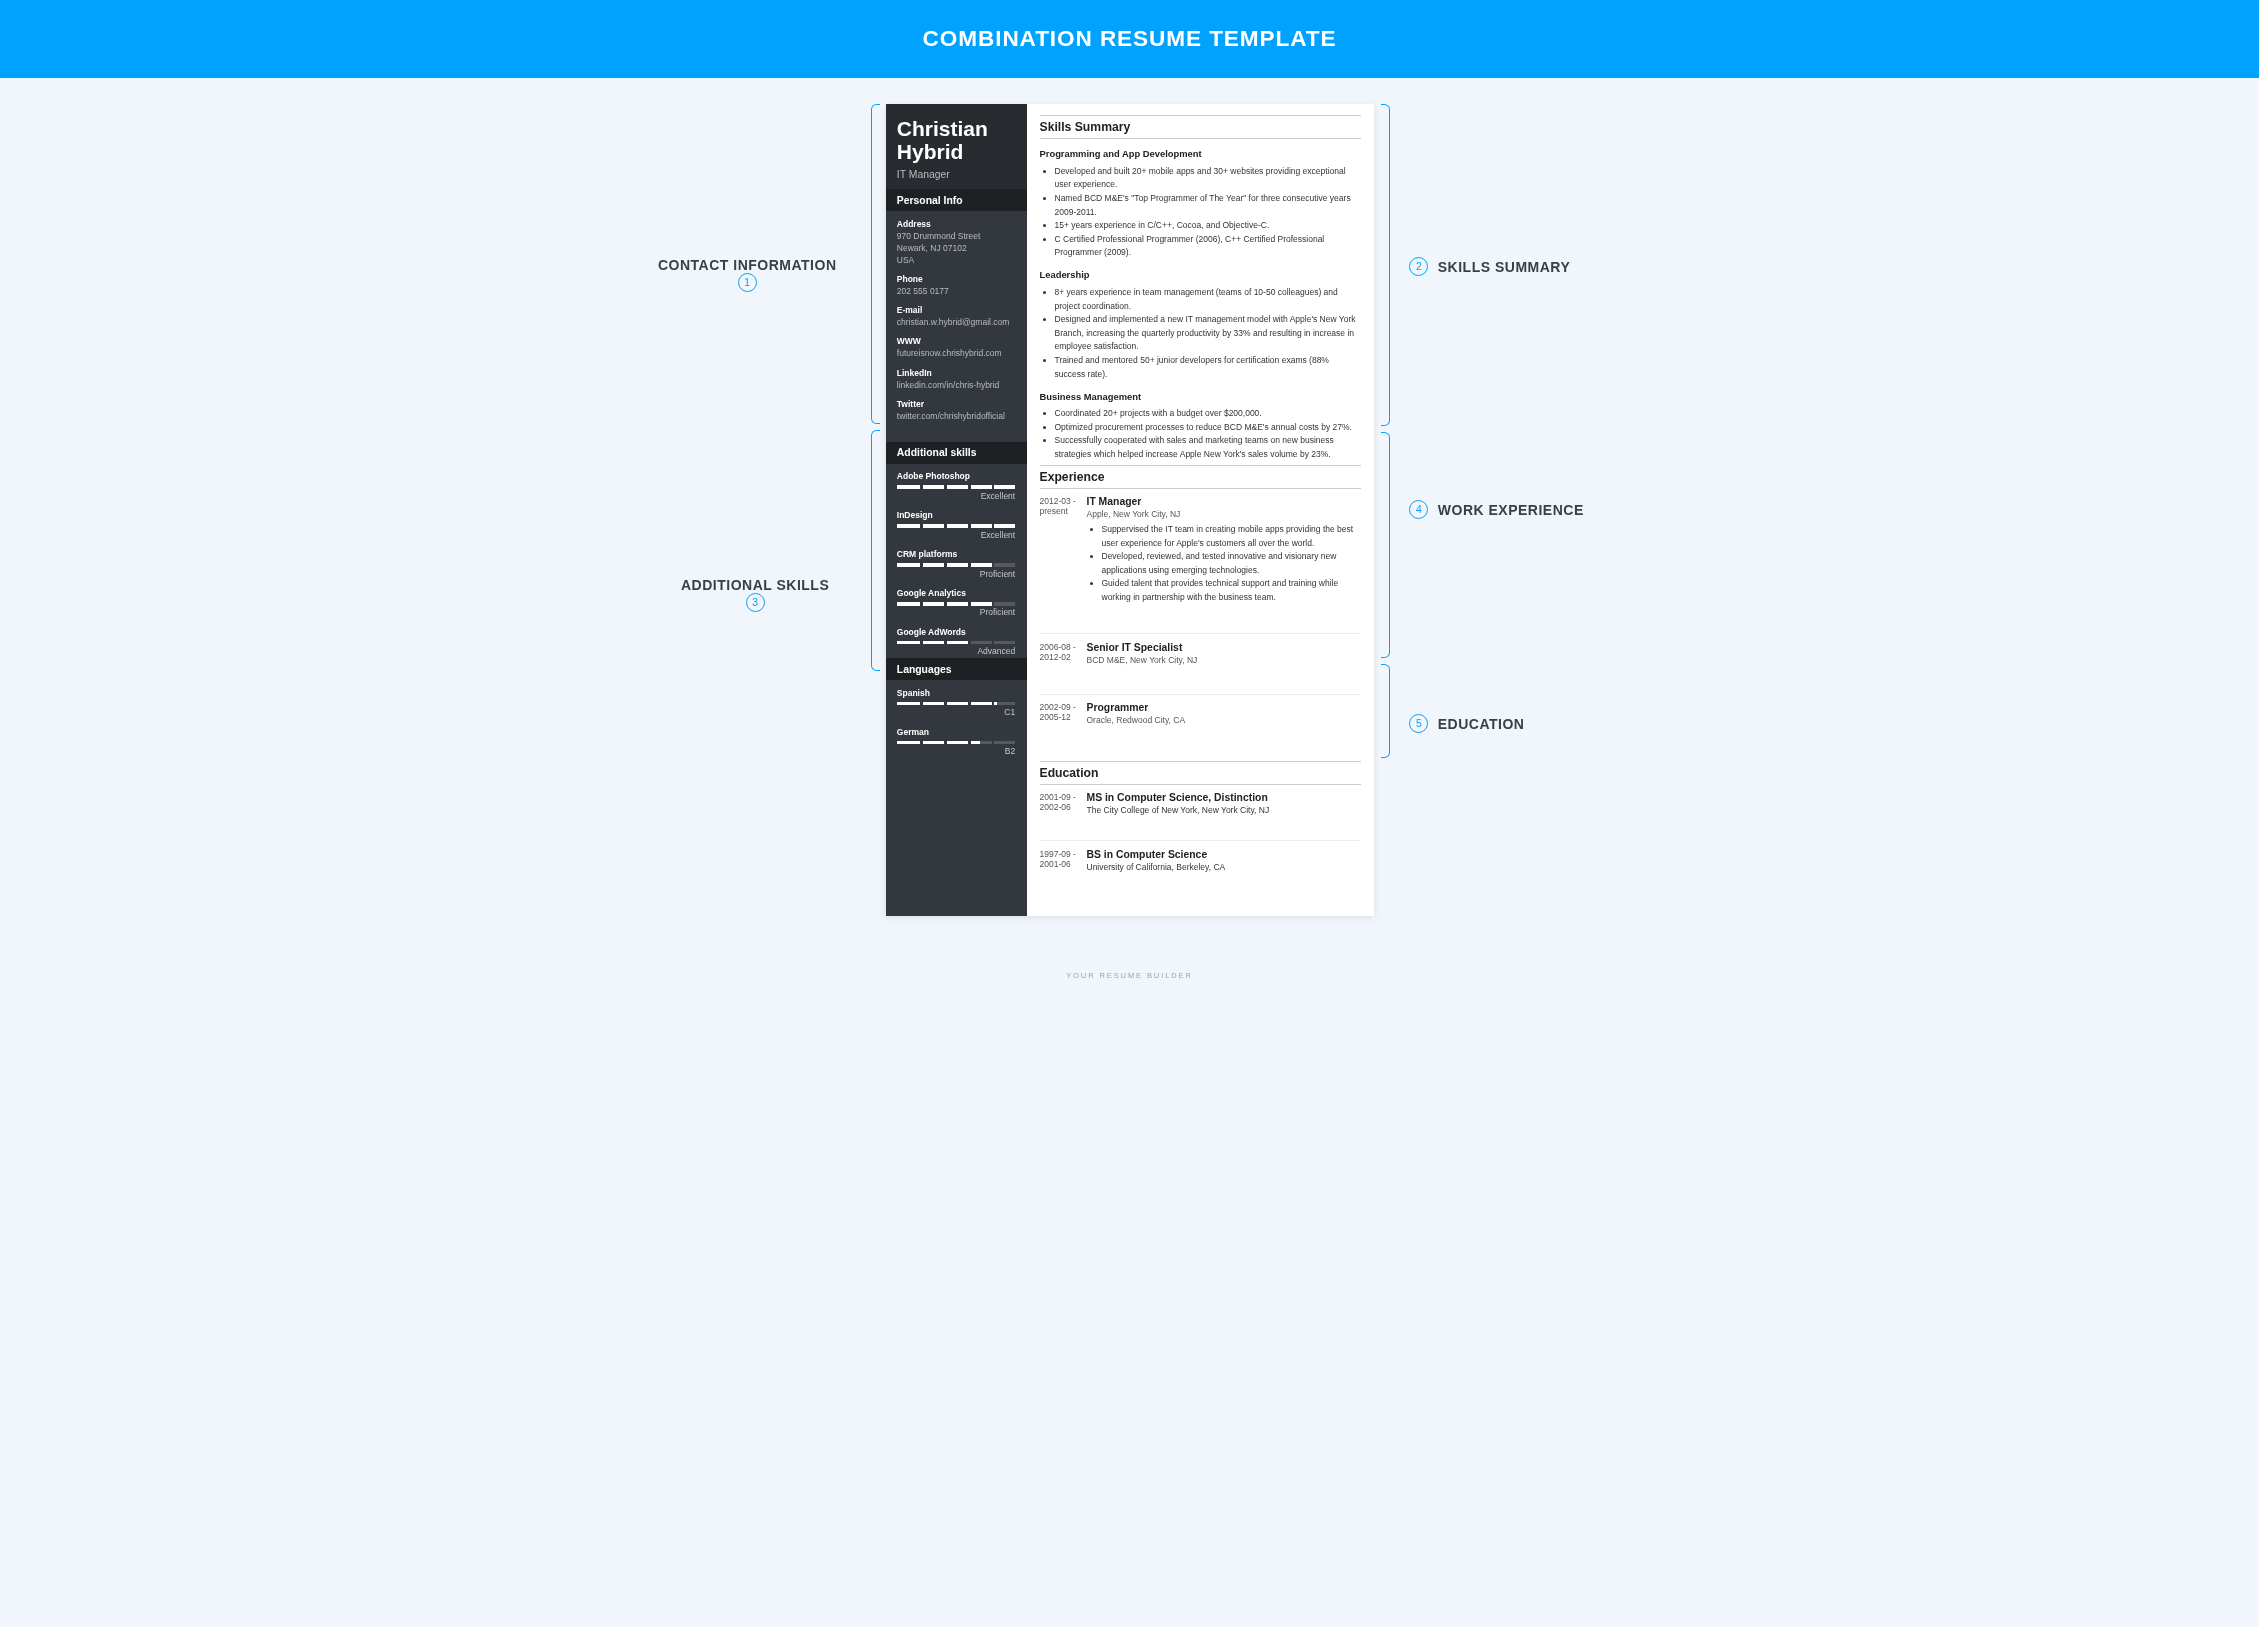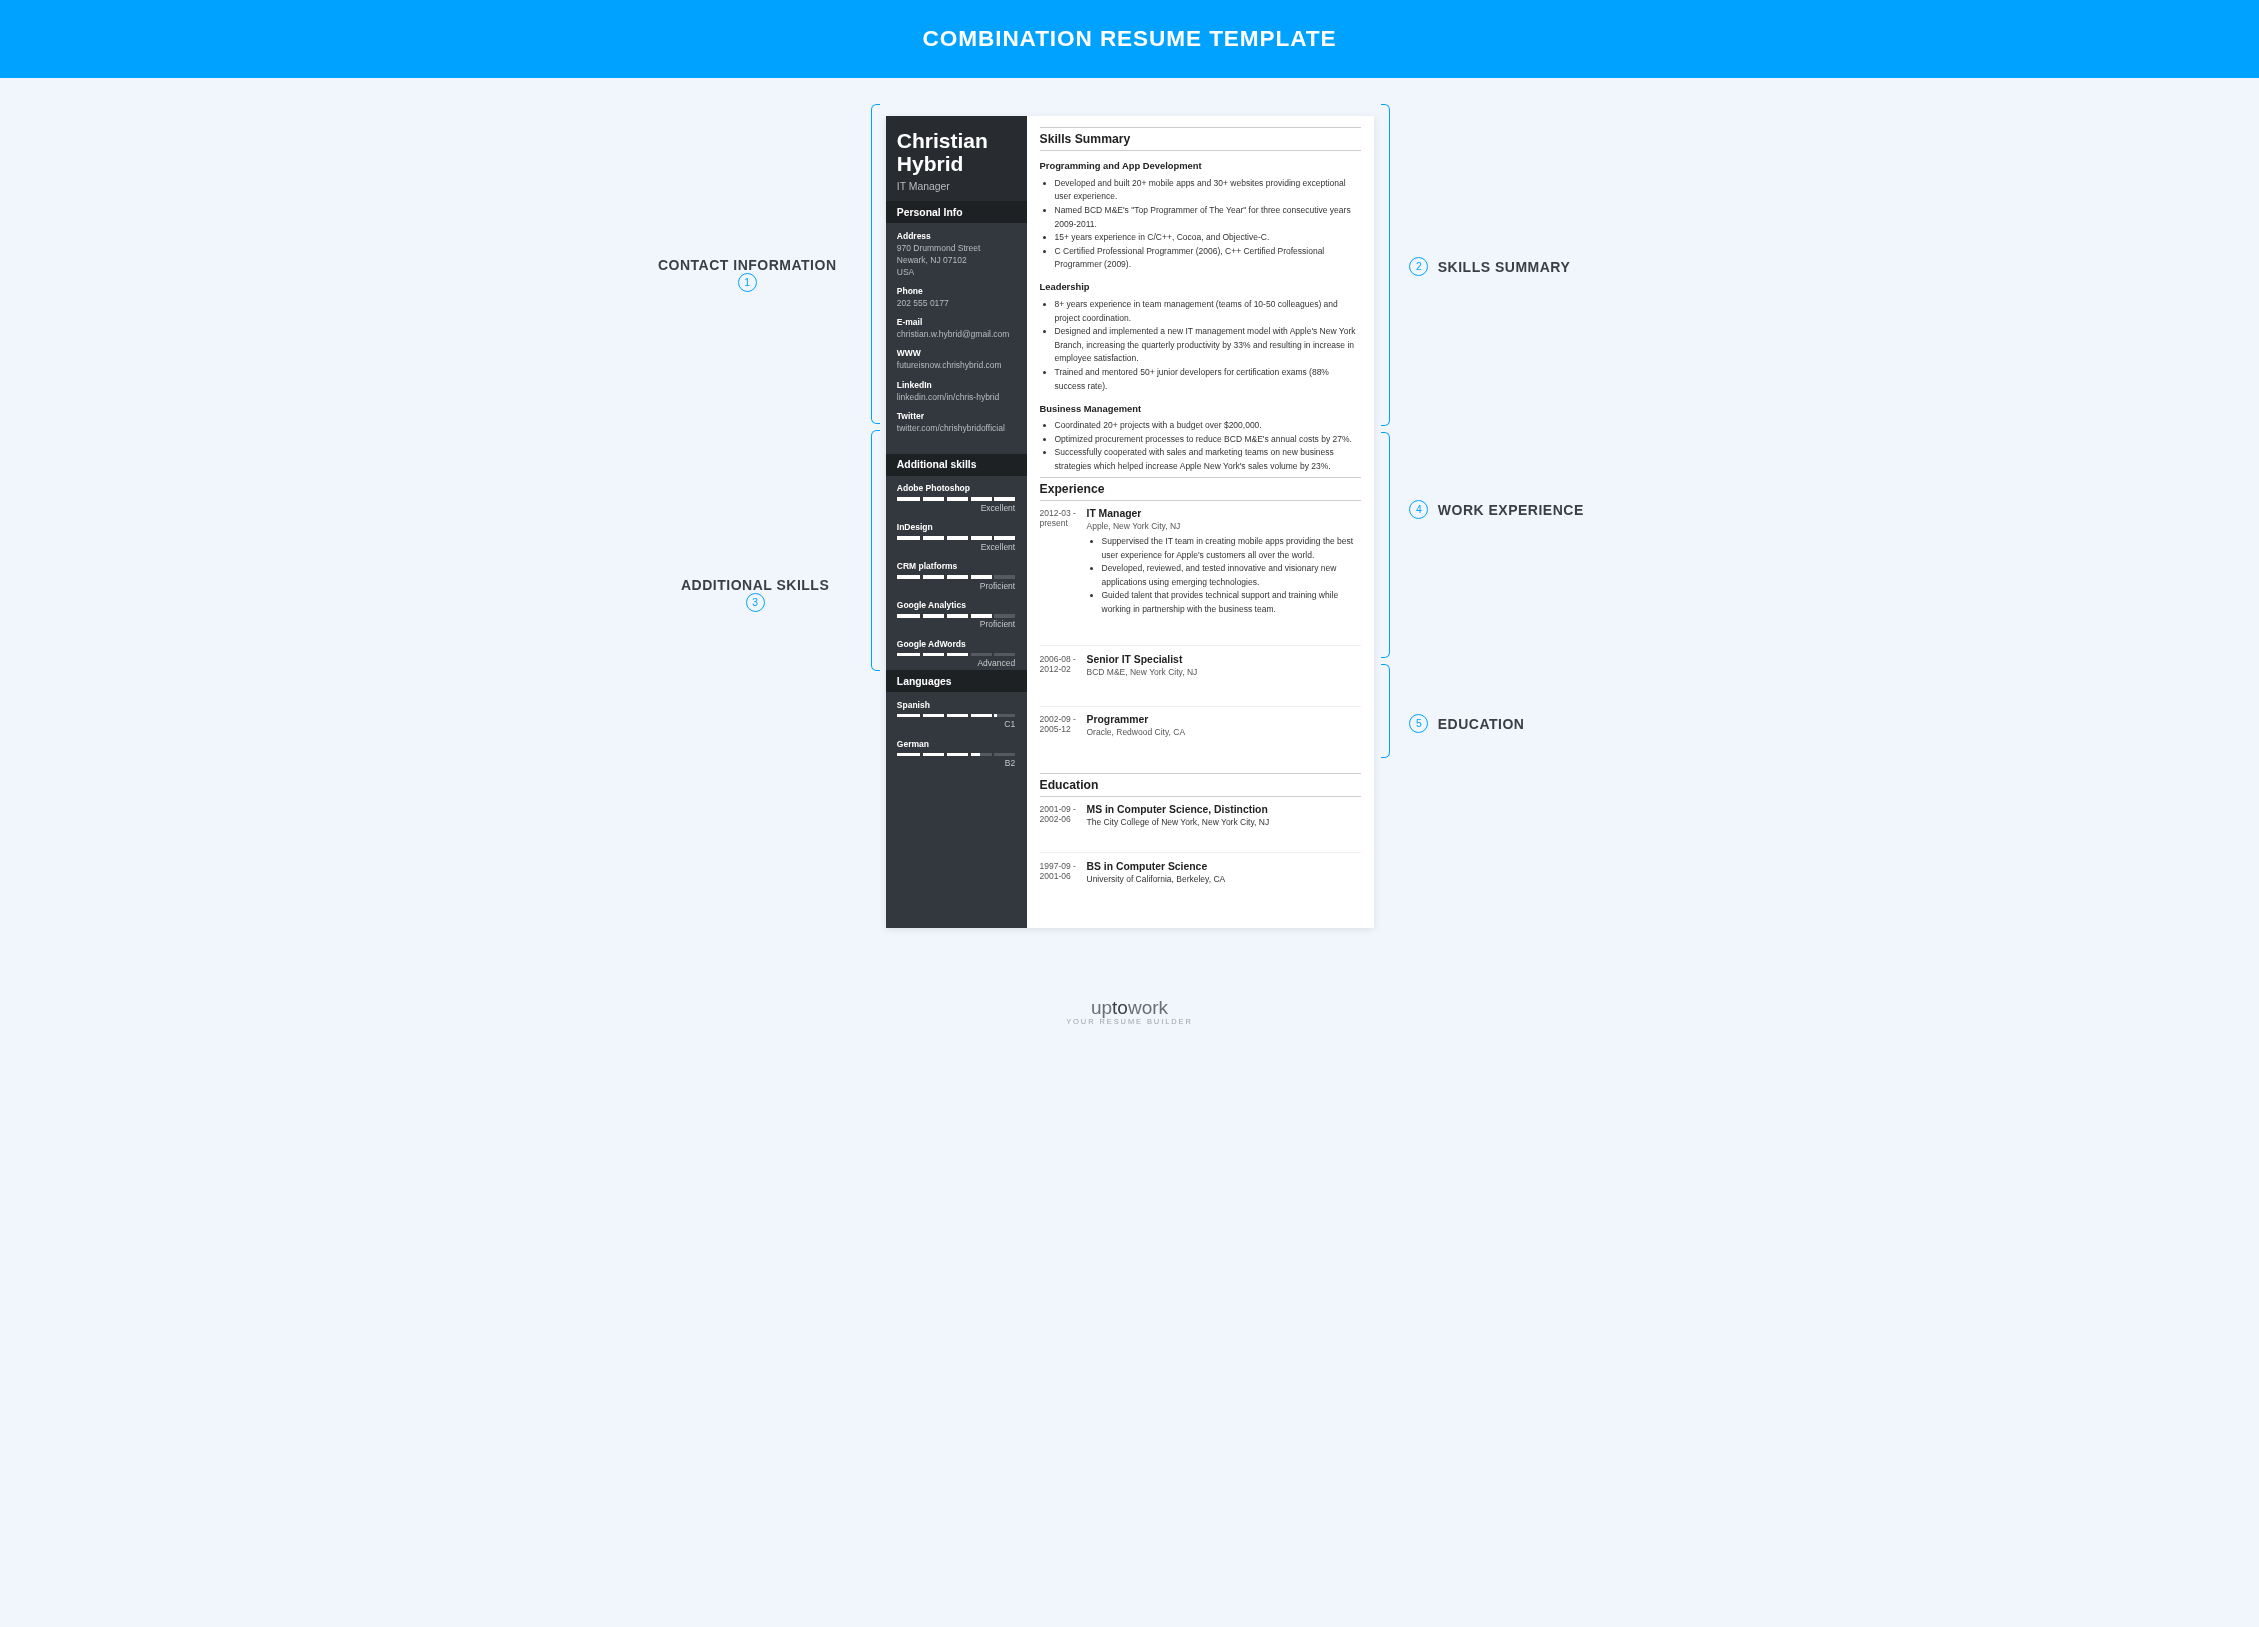--- a/index.html
+++ b/index.html
@@ -1,19 +1,19 @@
 <!DOCTYPE html>
 <html style="font-size:15px"><head>
 <meta charset="utf-8">
 <style>
 *{box-sizing:border-box;margin:0;padding:0}
 body{font-family:Arial,Helvetica,sans-serif;background:#f0f6fb}
 .header{background:#00a2ff;color:#fff;text-align:center;padding:26px 0;font-size:22.6px;font-weight:700;letter-spacing:0.9px}
 .stage{position:relative;width:1173px;margin:0 auto;padding:26px 0 38px}
-.resume{display:flex;width:488px;margin:12px auto;background:#5eead4;box-shadow:0 1.9px 7.5px rgba(0,0,0,.1)}
+.resume{display:flex;width:488px;margin:0 auto;background:#5eead4;box-shadow:0 1.9px 7.5px rgba(0,0,0,.1)}
 .sidebar{width:141px;background:#33383e;color:#d6d8da;font-size:9.4px}
 .name{background:#282c31;padding:13px 11.3px 9.4px}
 .name h1{color:#fff;font-size:21px;font-weight:700;line-height:1.1}
 .name .title{color:#b8bbbe;font-size:10.4px;margin-top:5.6px}
 .section-hdr{background:#1e2124;color:#fff;padding:5.6px 11.3px;font-size:10.4px;font-weight:700}
 .info-block{padding:7.5px 11.3px 11.3px}
 .info-item{margin-bottom:7.5px}
 .info-item .lbl{font-weight:700;color:#fff;font-size:8.5px;margin-bottom:1.9px}
 .info-item .val{color:#b8bbbe;font-size:8.5px;line-height:1.4}
 .skill-item{padding:7.5px 11.3px 1.9px}
@@ -267,16 +267,15 @@
               <div class="role">BS in Computer Science</div>
               <div class="school">University of California, Berkeley, CA</div>
             </div>
           </div>
         </div>
     </div>
   </div>
 </div>
 
 <div class="footer">
-  <div><span>up</span><b>to</b><span>work</span></div>
   <div class="sub">YOUR RESUME BUILDER</div>
 </div>
 
 
 </body></html>

